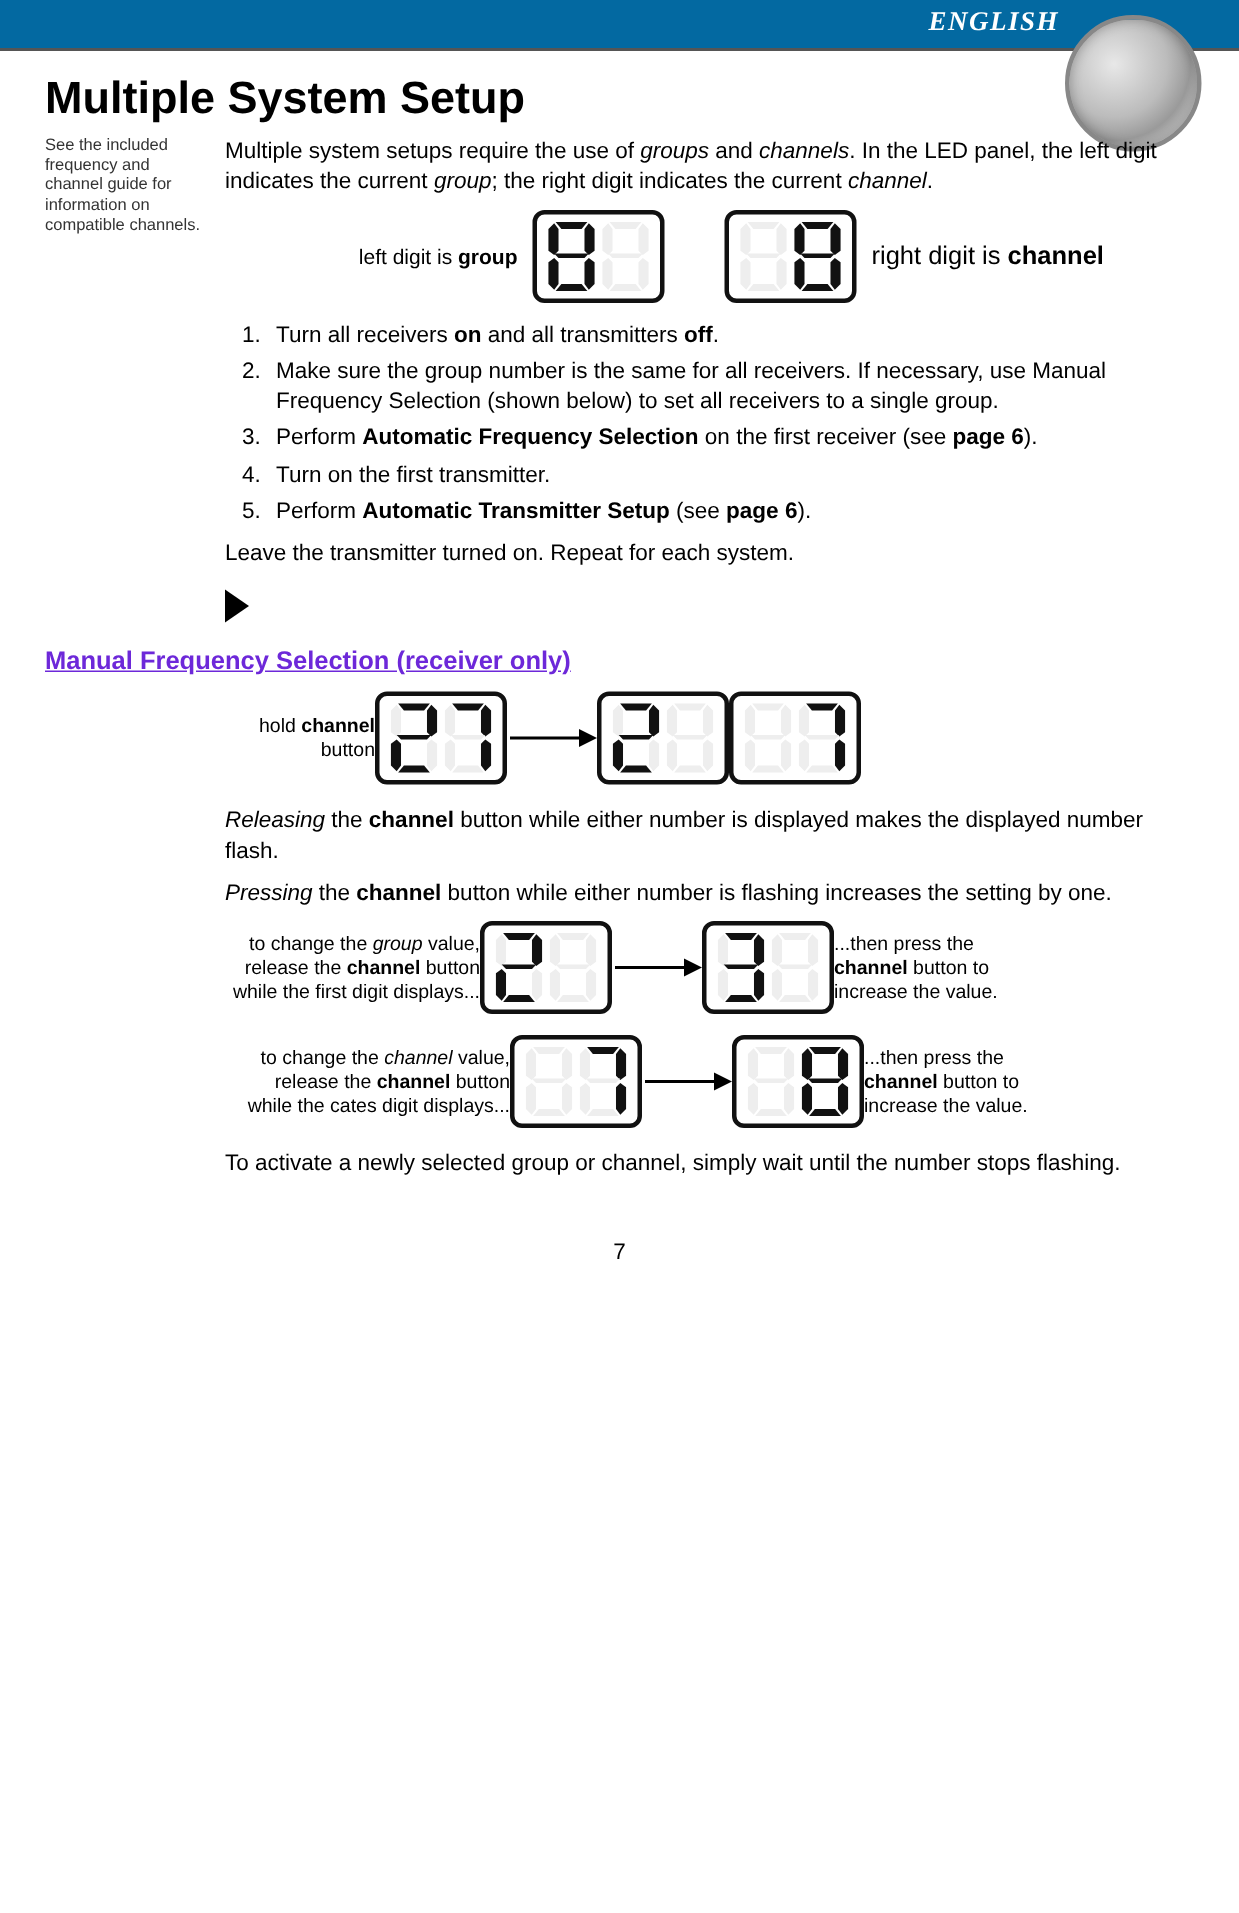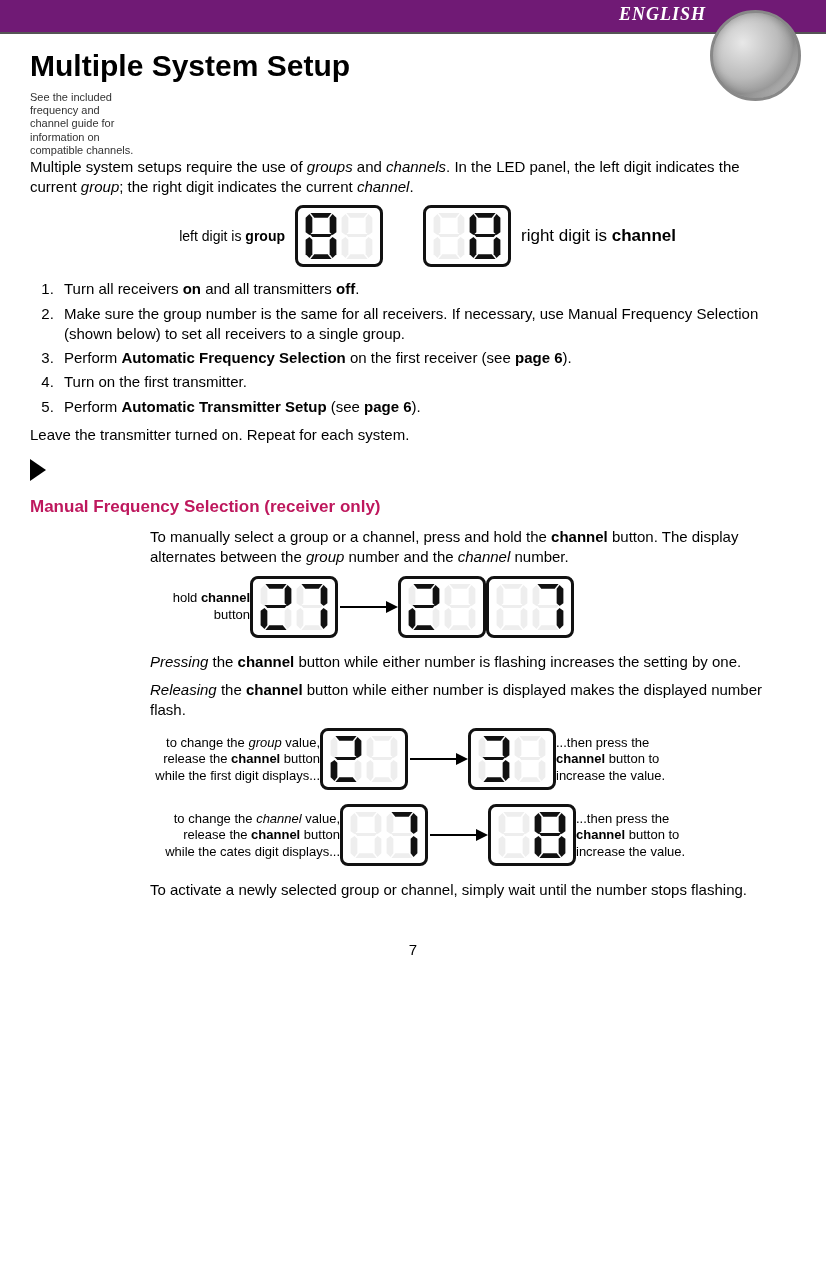--- a/index.html
+++ b/index.html
@@ -6,21 +6,21 @@
     margin: 0;
     padding: 0;
     font-family: Arial, Helvetica, sans-serif;
     font-size: 15px;
     color: #000;
     background: #fff;
     width: 826px;
   }
   .header-bar {
     height: 32px;
-    background: #701a75;
+    background: #0369a1;
     position: relative;
     border-bottom: 2px solid #555;
   }
   .lang-tab {
     position: absolute;
     right: 120px;
     top: 4px;
     font-style: italic;
     font-weight: bold;
     color: #fff;
@@ -44,21 +44,20 @@
     position: relative;
   }
   h1 {
     font-size: 30px;
     margin: 0 0 8px 0;
     font-weight: bold;
   }
   .two-col {
     display: flex;
     align-items: flex-start;
-    flex-direction: column;
   }
   .sidenote {
     width: 108px;
     font-size: 11px;
     line-height: 1.2;
     color: #333;
     flex-shrink: 0;
     padding-right: 12px;
   }
   .maincol {
@@ -99,24 +98,25 @@
   }
   .tri {
     width: 0; height: 0;
     border-top: 11px solid transparent;
     border-bottom: 11px solid transparent;
     border-left: 16px solid #000;
     margin-top: 2px;
     flex-shrink: 0;
   }
   h2.sub {
-    color: #be185d;
+    color: #6d28d9;
     font-size: 17px;
     font-weight: bold;
     margin: 0 0 10px 0;
+    text-decoration: underline;
   }
   .seq-row {
     display: flex;
     align-items: center;
     margin: 6px 0 14px 0;
   }
   .seq-label-l { font-size: 13px; text-align: right; line-height: 1.25; }
   .seq-label-r { font-size: 13px; text-align: left; line-height: 1.25; }
   .arrow {
     width: 60px; height: 20px; flex-shrink:0;
@@ -230,23 +230,20 @@
 
       <div class="warn-row">
         <div class="tri"></div>
       </div>
     </div>
   </div>
 
   <h2 class="sub">Manual Frequency Selection (receiver only)</h2>
 
   <div class="indent">
-    <p>
-      <span>To manually select a group or a channel, press and hold the </span><span class="b">channel</span><span> button. The display alternates between the </span><span class="it">group</span><span> number and the </span><span class="it">channel</span><span> number.</span>
-    </p>
 
     <div class="seq-row">
       <div class="seq-label-l" style="width:100px">
         <span>hold </span><span class="b">channel</span><br><span> button</span>
       </div>
       <div class="lcd">
         <svg class="seg" viewBox="0 0 34 52">
             <g>
       <polygon class="sA" points="6,2 28,2 24,7 10,7" fill="#111"></polygon>
       <polygon class="sB" points="29,3 33,7 33,22 29,25 26,22 26,7" fill="#111"></polygon>
@@ -317,24 +314,24 @@
       <polygon class="sD" points="6,50 28,50 24,45 10,45" fill="#eee"></polygon>
       <polygon class="sE" points="5,27 8,30 8,45 5,49 1,45 1,30" fill="#eee"></polygon>
       <polygon class="sF" points="5,3 8,7 8,22 5,25 1,22 1,7" fill="#eee"></polygon>
       <polygon class="sG" points="8,26 26,26 29,26 26,29 8,29 5,26" transform="translate(0,-2)" fill="#eee"></polygon>
     </g>
           </svg>
       </div>
     </div>
 
     <p>
-      <span class="it">Pressing</span><span> the </span><span class="b">channel</span><span> button while either number is flashing increases the setting by one.</span>
+      <span class="it">Releasing</span><span> the </span><span class="b">channel</span><span> button while either number is displayed makes the displayed number flash.</span>
     </p>
     <p>
-      <span class="it">Releasing</span><span> the </span><span class="b">channel</span><span> button while either number is displayed makes the displayed number flash.</span>
+      <span class="it">Pressing</span><span> the </span><span class="b">channel</span><span> button while either number is flashing increases the setting by one.</span>
     </p>
 
     <div class="seq-row">
       <div class="seq-label-l" style="width:170px">
         <span>to change the </span><span class="it">group</span><span> value, release the </span><span class="b">channel</span><span> button while the first digit displays...</span>
       </div>
       <div class="lcd">
         <svg class="seg" viewBox="0 0 34 52">
             <g>
       <polygon class="sA" points="6,2 28,2 24,7 10,7" fill="#111"></polygon>

